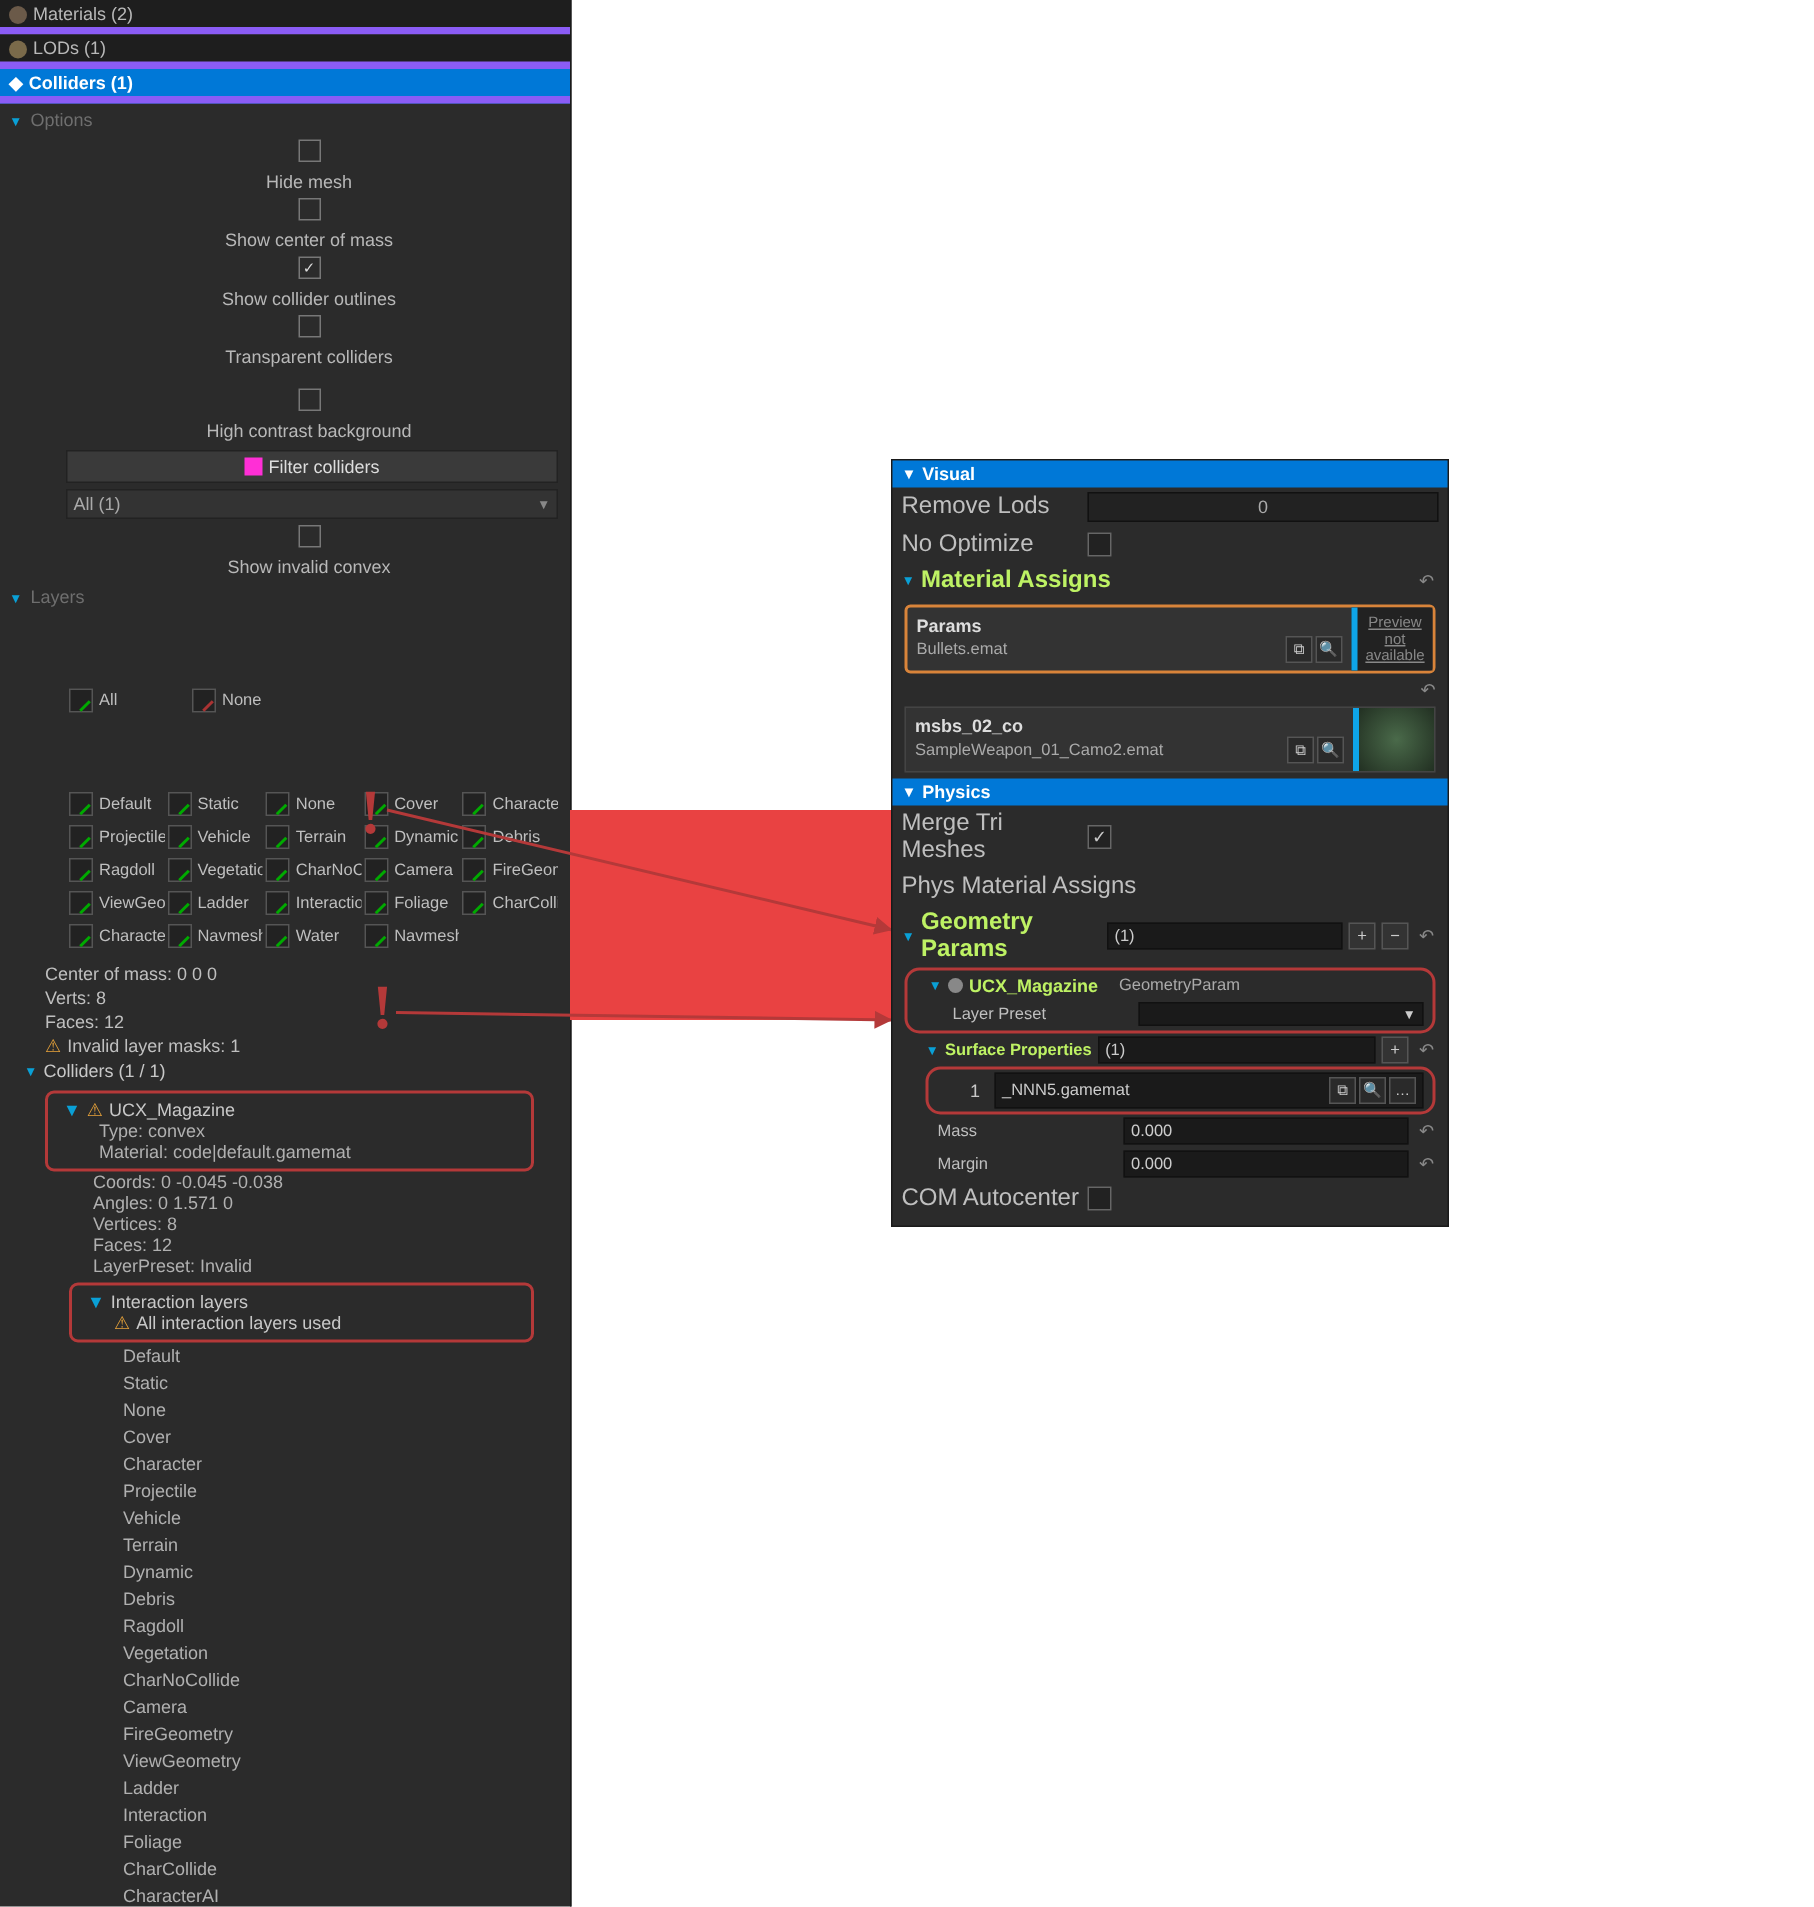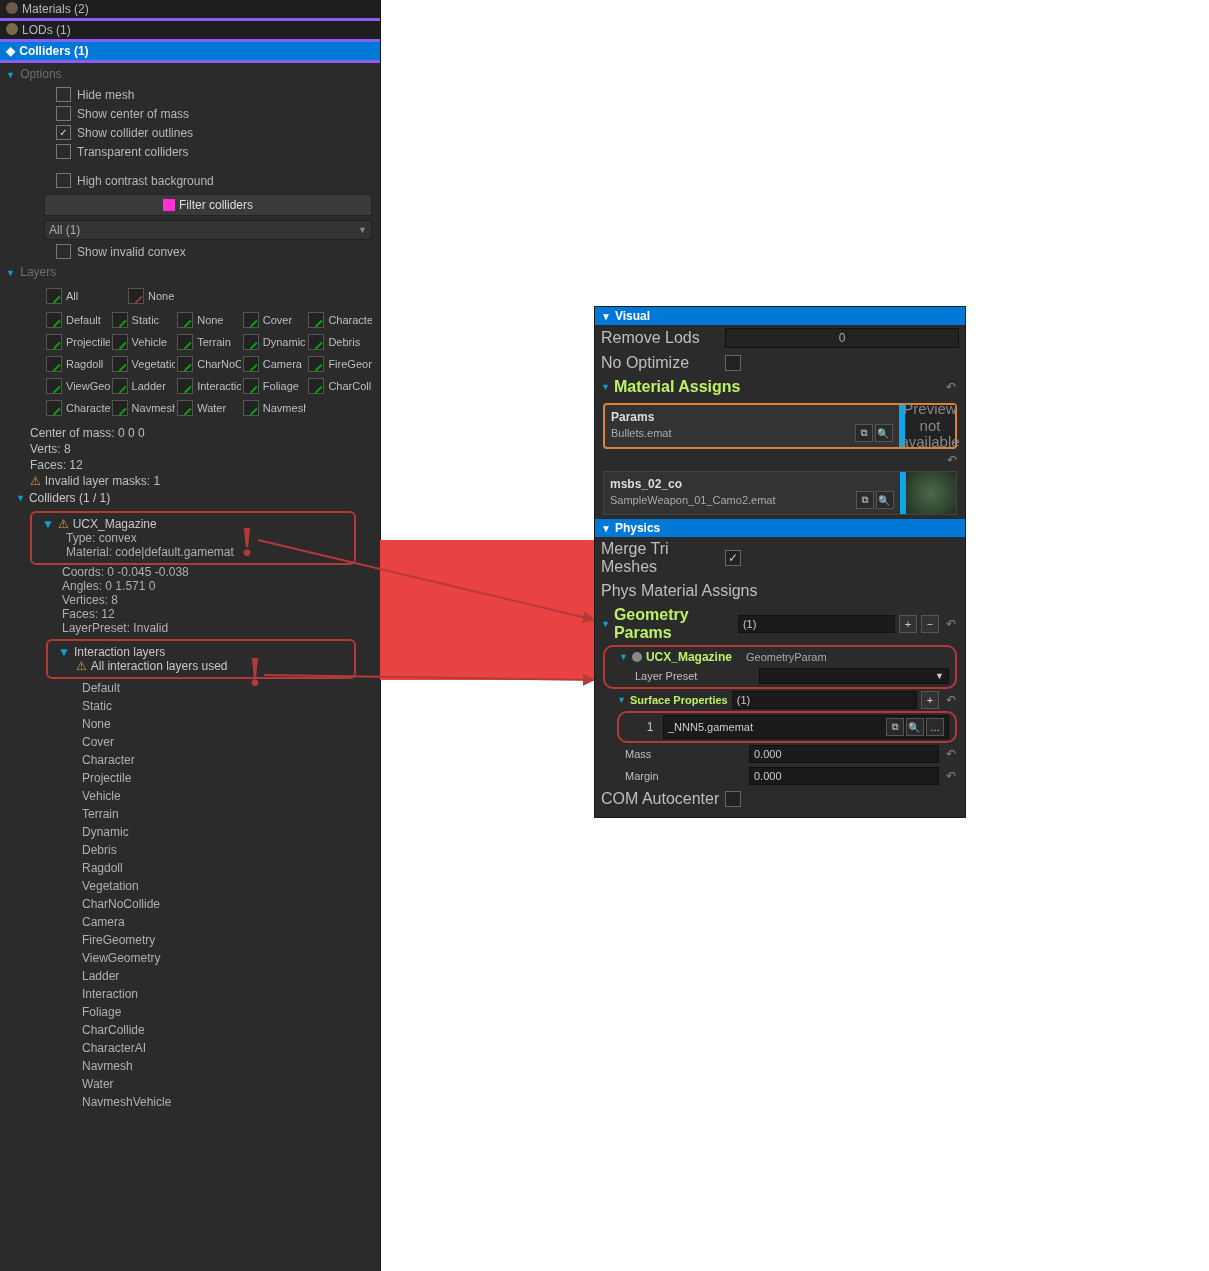--- a/index.html
+++ b/index.html
@@ -1,32 +1,32 @@
 <!DOCTYPE html>
 <html><head>
 <meta charset="utf-8">
 <style>
   html,body{margin:0;padding:0;background:#fff;font-family:"Segoe UI",Arial,sans-serif;font-size:12px;color:#c8c8c8;width:1209px;height:1271px;overflow:hidden;}
   .panel-left{position:absolute;left:0;top:0;width:380px;height:1271px;background:#2b2b2b;border-right:1px solid #1a1a1a;}
   .panel-right{position:absolute;left:594px;top:306px;width:370px;background:#2b2b2b;border:1px solid #1a1a1a;}
   .section-header{background:#0078d7;color:#fff;font-weight:bold;padding:2px 6px;display:flex;align-items:center;gap:4px;}
   .section-header .tri{font-size:10px;}
-  .sub-row{display:flex;align-items:flex-start;padding:2px 6px;gap:4px;background:#1e1e1e;color:#b8b8b8;border-bottom:3px solid #8b5cf6;}
+  .sub-row{display:flex;align-items:flex-end;padding:2px 6px;gap:4px;background:#1e1e1e;color:#b8b8b8;border-bottom:5px solid #8b5cf6;}
   .sub-row.sel{background:#0078d7;color:#fff;font-weight:bold;}
   .icon-circle{width:12px;height:12px;border-radius:50%;display:inline-block;}
   .sect{padding:4px 6px 4px 18px;color:#6e6e6e;}
   .sect .tri{color:#0aa0d6;font-size:9px;margin-left:-12px;margin-right:2px;}
   .sect-title{color:#6e6e6e;}
-  .chk-row{display:flex;align-items:center;gap:6px;padding:2px 0 2px 56px;color:#b8b8b8;}
+  .chk-row{display:flex;align-items:center;gap:6px;padding:2px 0 2px 32px;color:#b8b8b8;flex-direction:column;}
   .chk{width:13px;height:13px;border:1px solid #777;background:#2b2b2b;display:flex;align-items:center;justify-content:center;font-size:10px;color:#ddd;}
   .btn-filter{margin:4px 8px 4px 44px;background:#3a3a3a;border:1px solid #222;color:#ddd;padding:3px;display:flex;align-items:center;justify-content:center;gap:4px;}
   .btn-filter .ficon{width:12px;height:12px;background:#ff2fd6;}
   .dropdown{margin:2px 8px 2px 44px;background:#333;border:1px solid #222;color:#aaa;padding:2px 4px;display:flex;justify-content:space-between;align-items:center;}
   .dropdown .caret{font-size:9px;color:#888;}
-  .layer-grid{display:grid;grid-template-columns:repeat(5,1fr);padding:2px 8px 6px 44px;}
+  .layer-grid{display:grid;grid-template-columns:repeat(5,1fr);padding:2px 8px 6px 44px;margin-top:45px;}
   .layer-cell{display:flex;align-items:center;gap:4px;padding:3px 2px;color:#bfbfbf;font-size:11px;overflow:hidden;white-space:nowrap;}
   .layer-box{width:14px;height:14px;border:1px solid #555;background:#222;position:relative;flex-shrink:0;}
   .layer-box .diag{position:absolute;left:2px;top:2px;width:9px;height:9px;border-bottom:2px solid #0a0;transform:rotate(-45deg);transform-origin:center;}
   .layer-box.red .diag{border-color:#a33;}
   .info-line{padding:1px 6px 1px 30px;color:#bfbfbf;font-size:12px;}
   .info-line .warn{color:#e8a33a;margin-right:4px;}
   .tree-row{display:flex;align-items:center;gap:4px;padding:2px 0 2px 32px;}
   .tree-row .tri{color:#0aa0d6;font-size:9px;}
   .ucx-block{border:2px solid #b43939;border-radius:6px;margin:4px 24px 0 30px;padding:4px 6px 4px 10px;}
   .ucx-row{display:flex;align-items:center;gap:4px;color:#c8c8c8;font-size:12px;}
@@ -40,21 +40,21 @@
   .rp-field{flex:1;background:#222;border:1px solid #111;color:#aaa;padding:2px 4px;display:flex;align-items:center;}
   .rp-field.num{justify-content:center;}
   .rp-chk{width:14px;height:14px;border:1px solid #666;background:#222;display:flex;align-items:center;justify-content:center;}
   .ma-row{margin:4px 8px;border:1px solid #444;background:#333;display:flex;align-items:center;padding:0;}
   .ma-row.hl{border:2px solid #d9843a;border-radius:4px;}
   .ma-main{flex:1;padding:2px 6px;}
   .ma-main .t1{color:#ddd;font-weight:bold;font-size:12px;}
   .ma-main .t2{color:#aaa;font-size:11px;display:flex;align-items:center;gap:1px;justify-content:space-between;}
   .ma-icons{display:flex;gap:2px;}
   .ma-icons span{width:16px;height:16px;border:1px solid #555;display:flex;align-items:center;justify-content:center;font-size:10px;color:#ccc;background:#2a2a2a;}
-  .ma-prev{width:50px;height:42px;background:#222;display:flex;align-items:center;justify-content:center;text-align:center;font-size:15px;color:#888;line-height:1.1;border-left:6px solid #0ea5e9;}
+  .ma-prev{width:50px;height:42px;background:#222;display:flex;align-items:center;justify-content:center;text-align:center;font-size:10px;color:#888;line-height:1.1;border-left:4px solid #0ea5e9;text-decoration:underline;}
   .ma-prev.img{background:radial-gradient(circle,#4a6a4a,#223022);}
   .undo{width:16px;text-align:center;color:#888;cursor:pointer;}
   .gp-row{display:flex;align-items:center;padding:2px 6px 2px 14px;gap:4px;}
   .gp-head{font-weight:bold;color:#bef264;}
   .gp-tri{color:#0aa0d6;font-size:9px;}
   .hl-red{border:2px solid #b43939;border-radius:10px;margin:0 8px;padding:1px 0;}
   .hl-red2{border:2px solid #b43939;border-radius:10px;margin:0 8px 0 22px;padding:0 0;}
   .field-dark{flex:1;background:#1a1a1a;border:1px solid #111;color:#ccc;padding:2px 4px;display:flex;align-items:center;justify-content:space-between;font-size:11px;}
   .add-btn{width:16px;height:16px;background:#333;border:1px solid #555;display:flex;align-items:center;justify-content:center;font-size:11px;color:#ccc;}
   .redblock{position:absolute;left:380px;top:540px;width:215px;height:140px;background:#e94242;}

